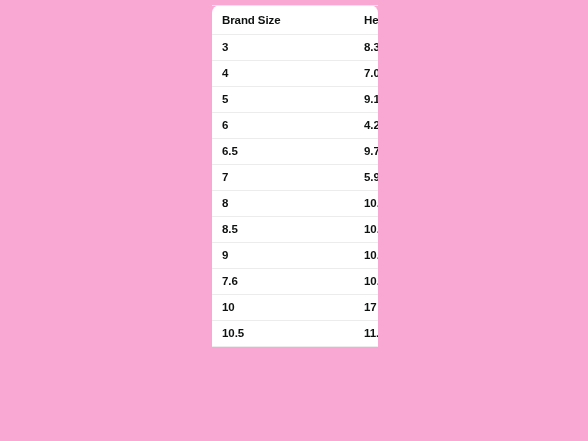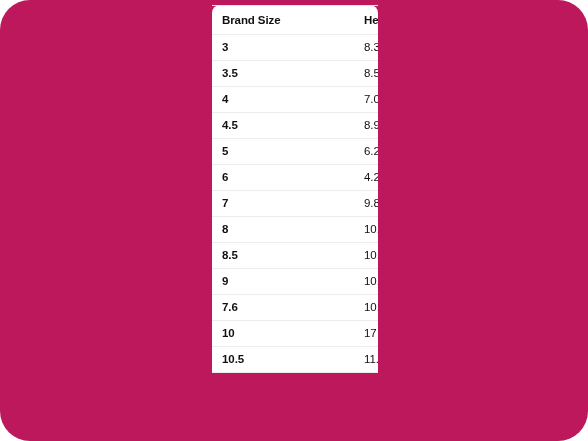--- a/index.html
+++ b/index.html
@@ -13,22 +13,21 @@
     background: #ffffff;
     font-family: "Liberation Sans", sans-serif;
     overflow: hidden;
     position: relative;
   }
 
   
   #page {
     position: absolute;
     inset: 0;
-    background: #be185d;
-    border-radius: 30px;
+    background: #f9a8d4;
   }
 
   
   #size-chart-wrapper {
     position: absolute;
     left: 212px;
     top: 5px;
     width: 166px;
     height: 436px;
     overflow: hidden;
@@ -72,21 +71,21 @@
   table.size-chart tbody td {
     font-size: 11.5px;
     letter-spacing: -0.05px;
   }
 
   table.size-chart tbody td.cell-brand {
     font-weight: bold;
   }
 
   table.size-chart tbody td.cell-heel {
-    font-weight: normal;
+    font-weight: bold;
     padding-left: 78px;
     padding-right: 0;
   }
 
   table.size-chart thead th.head-heel {
     padding-left: 78px;
   }
 </style>
 </head>
 <body>
@@ -108,42 +107,38 @@
         </tr>
       </thead>
 
       <tbody id="size-chart-body">
 
       <tr>
             <td class="cell-brand">3</td>
             <td class="cell-heel">8.3</td>
           </tr>
           <tr>
-            <td class="cell-brand">3.5</td>
-            <td class="cell-heel">8.5</td>
-          </tr>
-          <tr>
             <td class="cell-brand">4</td>
             <td class="cell-heel">7.0</td>
           </tr>
           <tr>
-            <td class="cell-brand">4.5</td>
-            <td class="cell-heel">8.9</td>
-          </tr>
-          <tr>
             <td class="cell-brand">5</td>
-            <td class="cell-heel">6.2</td>
+            <td class="cell-heel">9.1</td>
           </tr>
           <tr>
             <td class="cell-brand">6</td>
             <td class="cell-heel">4.2</td>
           </tr>
           <tr>
+            <td class="cell-brand">6.5</td>
+            <td class="cell-heel">9.7</td>
+          </tr>
+          <tr>
             <td class="cell-brand">7</td>
-            <td class="cell-heel">9.8</td>
+            <td class="cell-heel">5.9</td>
           </tr>
           <tr>
             <td class="cell-brand">8</td>
             <td class="cell-heel">10.2</td>
           </tr>
           <tr>
             <td class="cell-brand">8.5</td>
             <td class="cell-heel">10.4</td>
           </tr>
           <tr>

